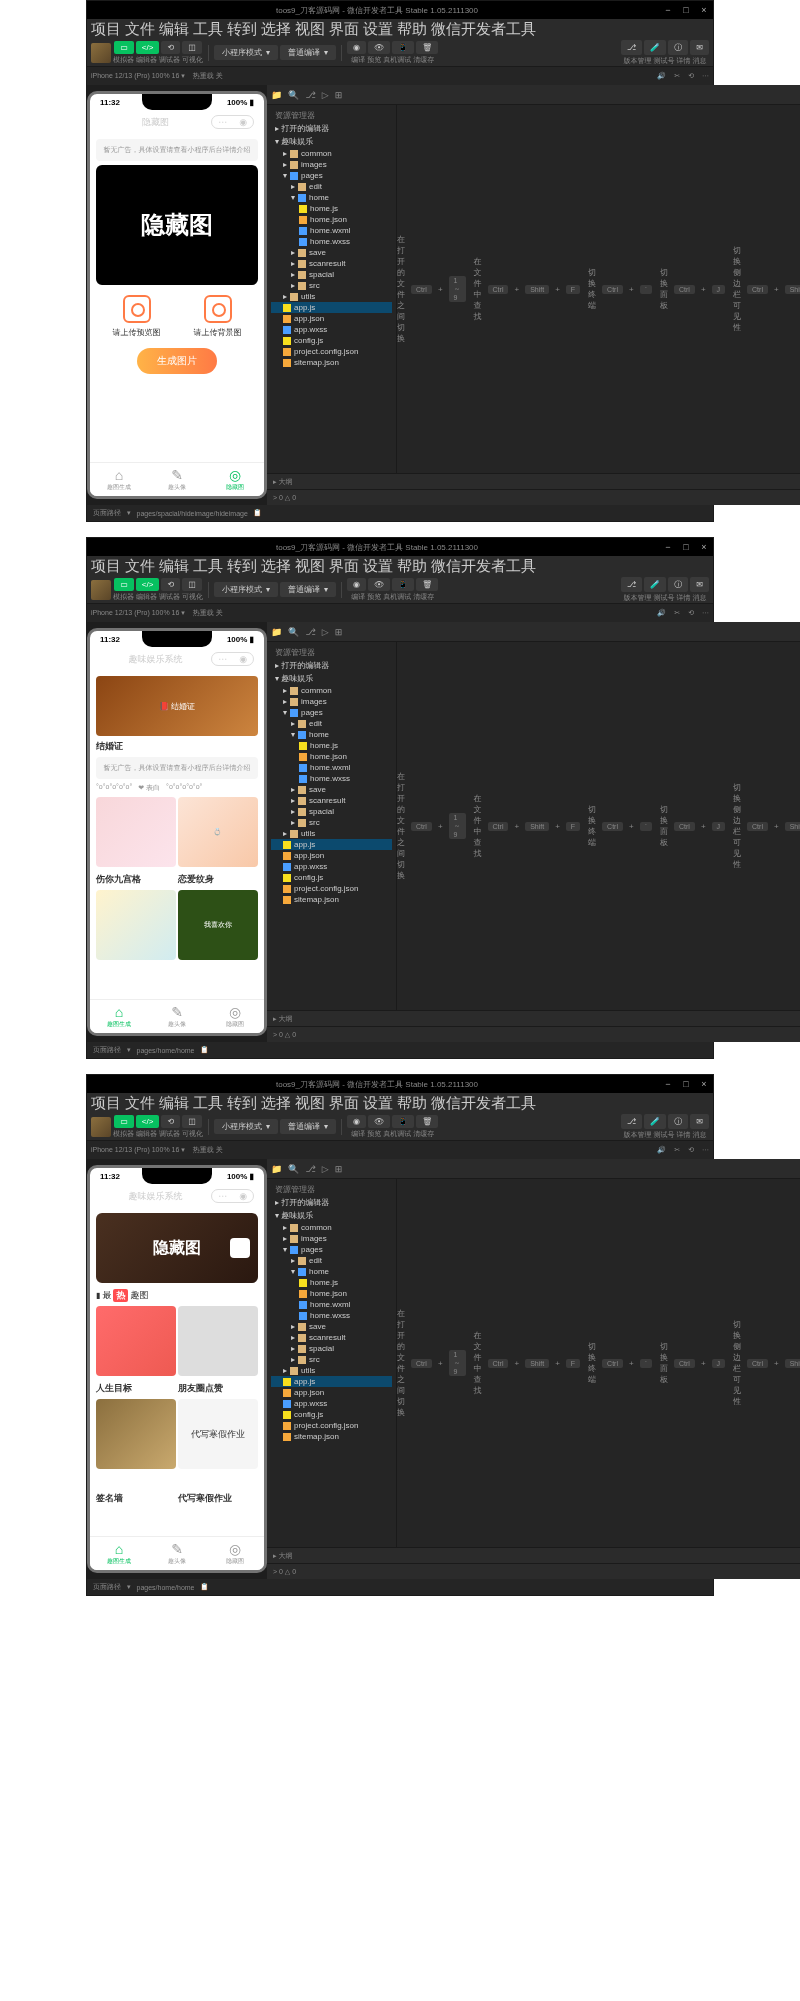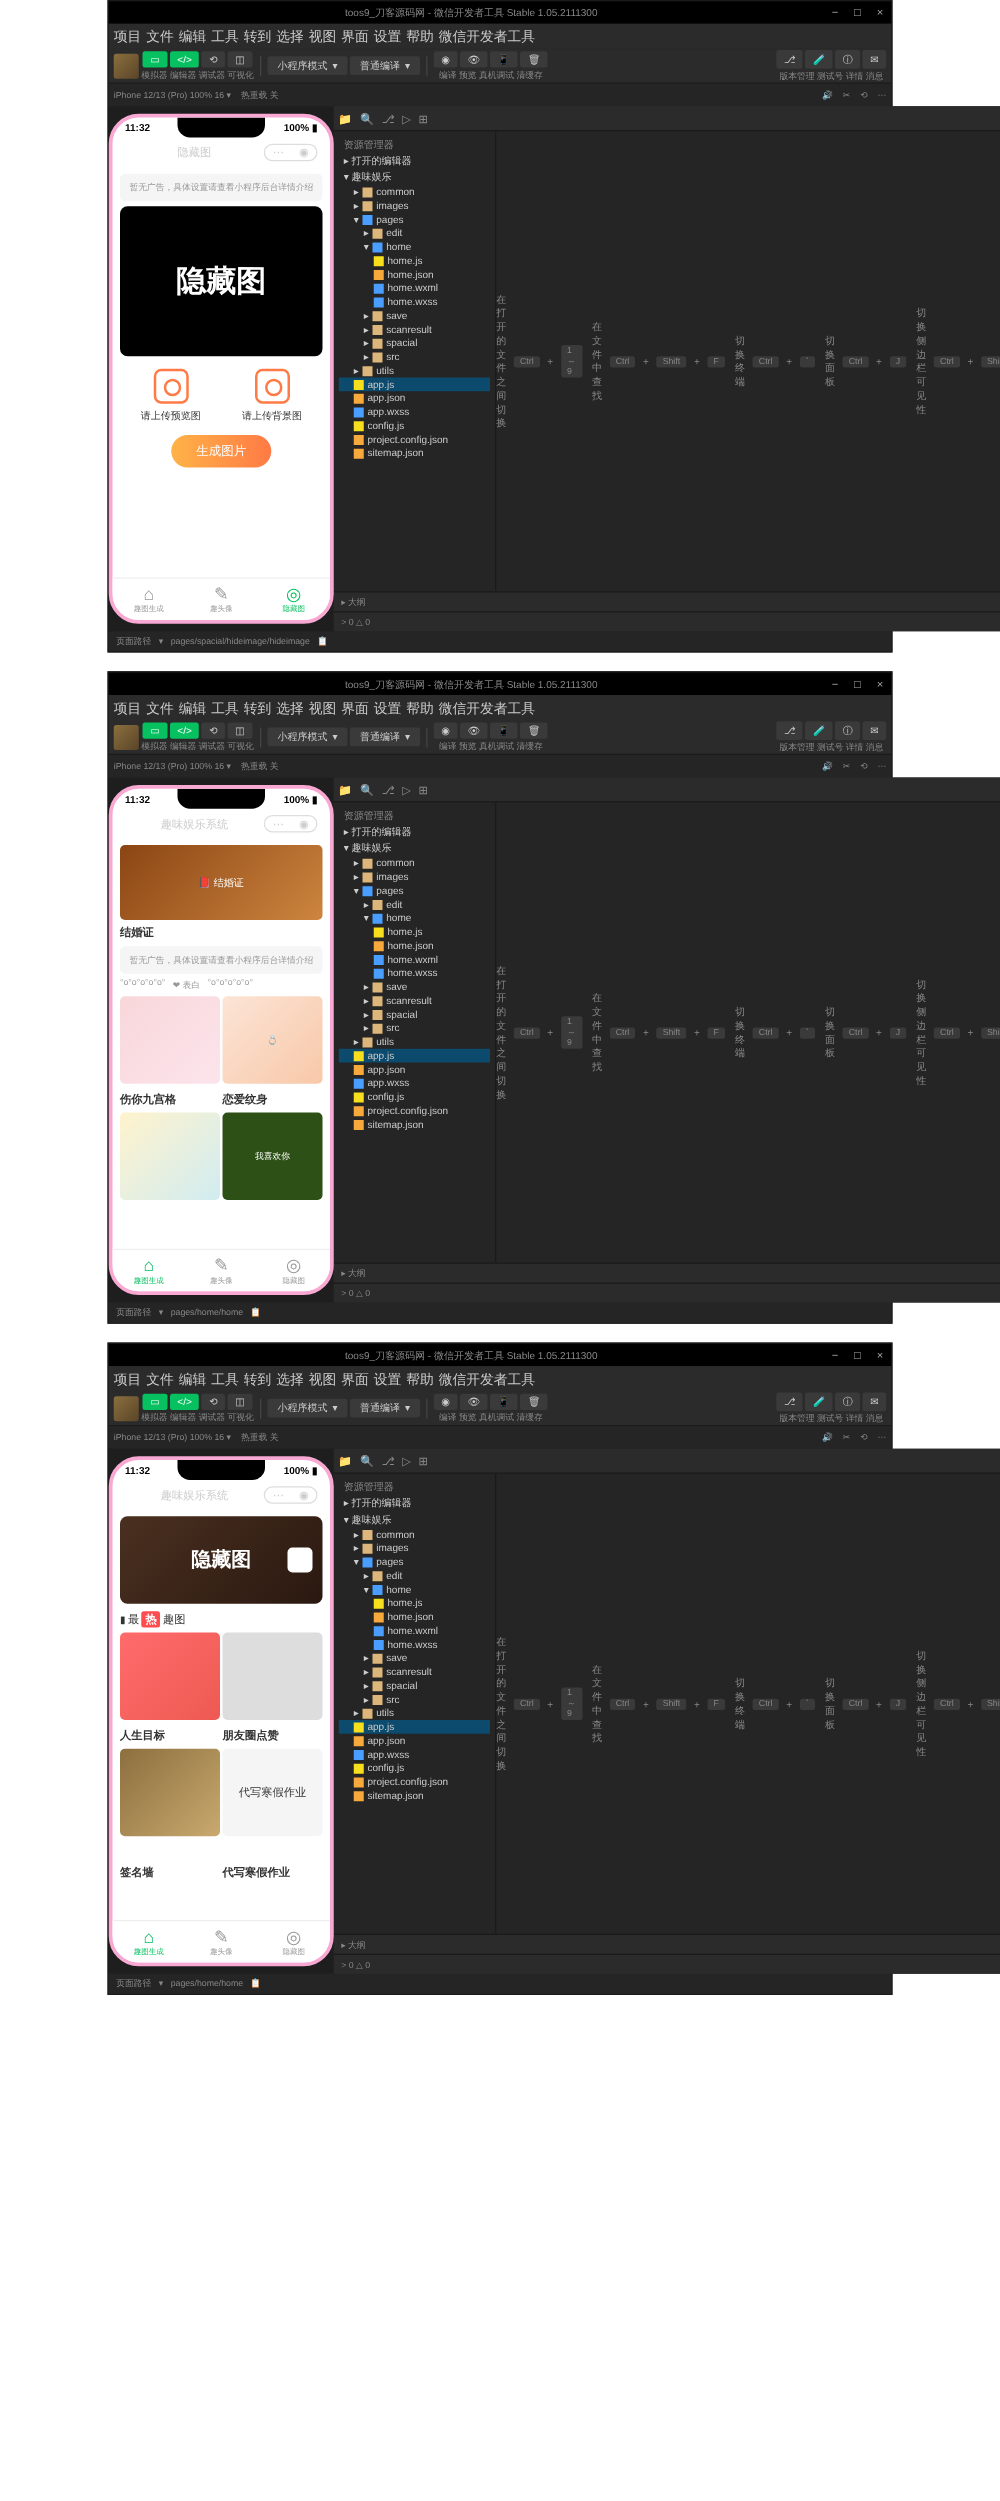--- a/index.html
+++ b/index.html
@@ -3,36 +3,36 @@
 <meta charset="utf-8">
 <style>
 *{margin:0;padding:0;box-sizing:border-box;font-family:"Microsoft YaHei",sans-serif}
 body{background:#fff;width:800px}
 .ide{width:628px;margin:0 auto 15px;background:#2b2b2b;color:#ccc;font-size:9px;border:1px solid #1a1a1a}
 .titlebar{height:18px;display:flex;align-items:center;background:#000000;padding:0 4px}
 .titlebar .title{flex:1;text-align:center;color:#888;font-size:8px}
 .winbtns{display:flex;gap:8px}
 .winbtn{width:10px;height:10px;display:flex;align-items:center;justify-content:center;color:#aaa}
 .menubar{height:20px;display:flex;align-items:center;background:#2b2b2b;padding:0 4px;gap:4px}
-.menubar span{font-size:11px;color:#ccc}
+.menubar span{font-size:15px;color:#ccc}
 .toolbar{height:28px;display:flex;align-items:center;background:#2b2b2b;padding:0 4px;gap:2px;border-bottom:1px solid #1a1a1a}
 .avatar{width:20px;height:20px;background:linear-gradient(135deg,#8b6f3e,#5a4528);border-radius:2px}
 .btn{padding:2px 6px;border-radius:2px;font-size:8px;display:inline-flex;align-items:center}
 .btn-green{background:#07c160;color:#fff}
 .btn-dark{background:#3a3a3a;color:#ccc}
 .toolbar-sep{width:1px;height:16px;background:#444;margin:0 3px}
 .toolbar-label{font-size:7px;color:#888;text-align:center}
 .tool-group{display:flex;flex-direction:column;align-items:center;gap:1px}
 .tool-row{display:flex;gap:2px}
 .dropdown{background:#3a3a3a;padding:2px 8px;border-radius:2px;font-size:8px;display:flex;align-items:center;gap:4px}
 .spacer{flex:1}
 .subbar{height:18px;display:flex;align-items:center;background:#252525;padding:0 4px;font-size:7px;color:#888;gap:8px}
 .main{display:flex;height:420px}
 .sim-panel{width:205px;background:#1e1e1e;display:flex;flex-direction:column;align-items:center;padding:6px 0}
-.phone{width:180px;height:424px;background:#fff;border-radius:24px;border:3px solid #f9a8d4;position:relative;overflow:hidden}
+.phone{width:180px;height:424px;background:#fff;border-radius:10px;border:3px solid #737373;position:relative;overflow:hidden}
 .notch{position:absolute;top:0;left:50%;transform:translateX(-50%);width:70px;height:16px;background:#000;border-radius:0 0 10px 10px;z-index:10}
 .phone-status{display:flex;justify-content:space-between;padding:4px 10px;font-size:8px;color:#000;font-weight:600}
 .phone-header{display:flex;justify-content:space-between;align-items:center;padding:4px 10px;font-size:9px}
 .phone-header .ht{flex:1;text-align:center;font-weight:500}
 .capsule{display:flex;border:1px solid #ddd;border-radius:10px;overflow:hidden}
 .capsule span{padding:1px 6px;font-size:9px}
 .phone-body{padding:6px;font-size:8px;color:#333;height:310px;overflow:hidden}
 .banner-txt{background:#f5f5f5;padding:6px;text-align:center;font-size:7px;color:#999;border-radius:4px;margin-bottom:4px}
 .black-card{background:#000;height:120px;border-radius:6px;display:flex;align-items:center;justify-content:center;color:#fff;font-size:24px;font-weight:900;margin-bottom:8px}
 .upload-row{display:flex;justify-content:space-around;margin:10px 0}

